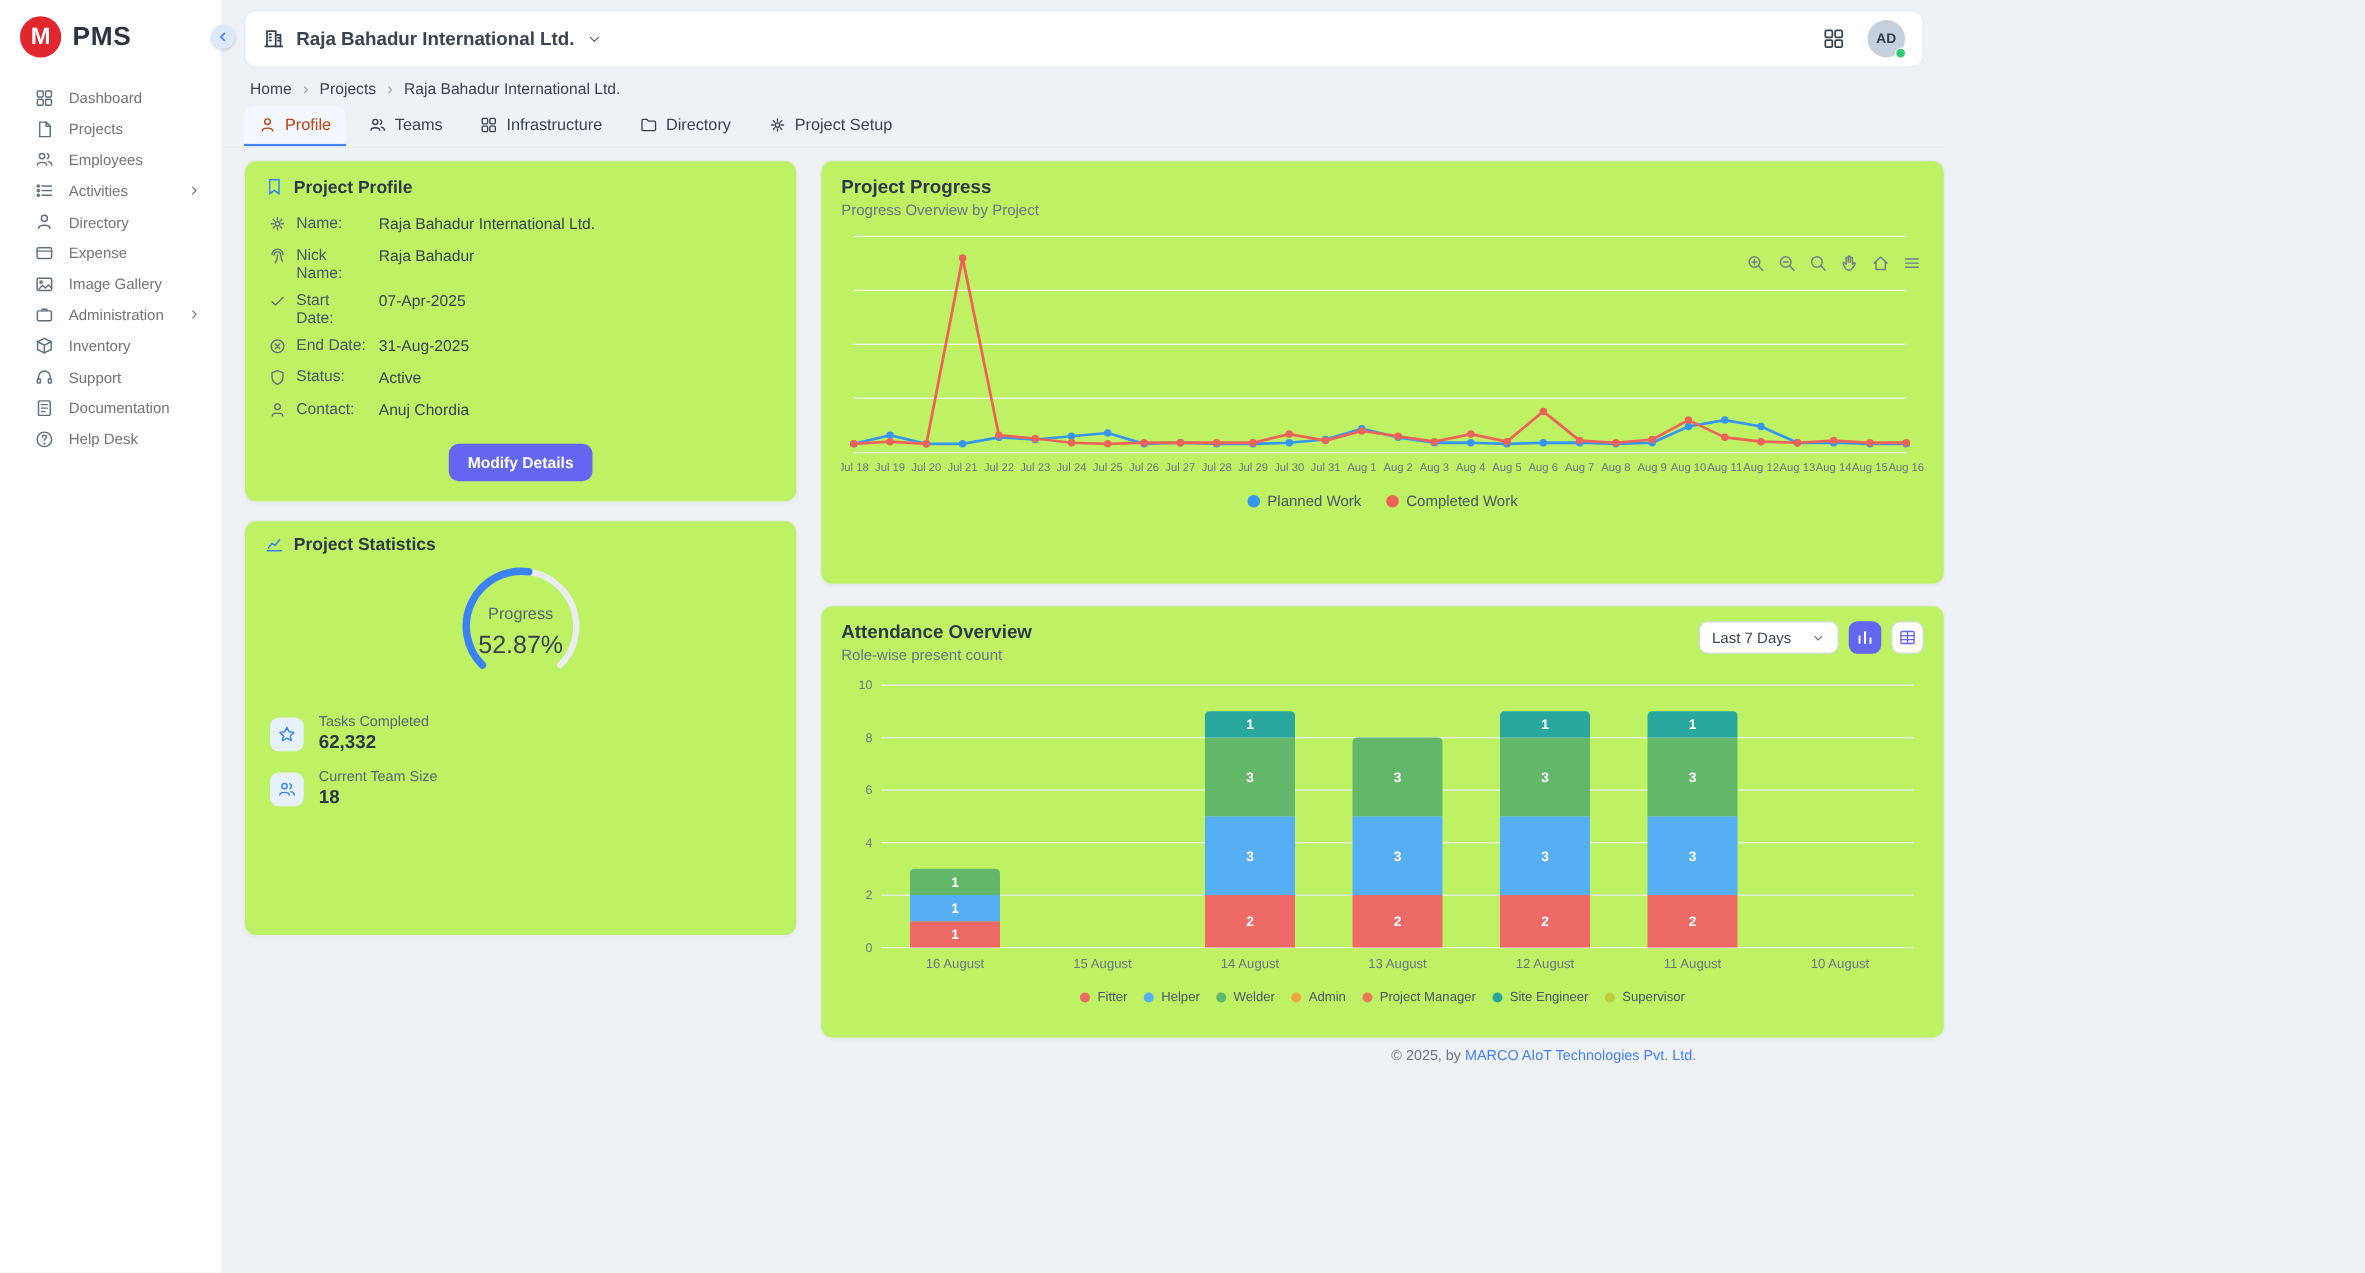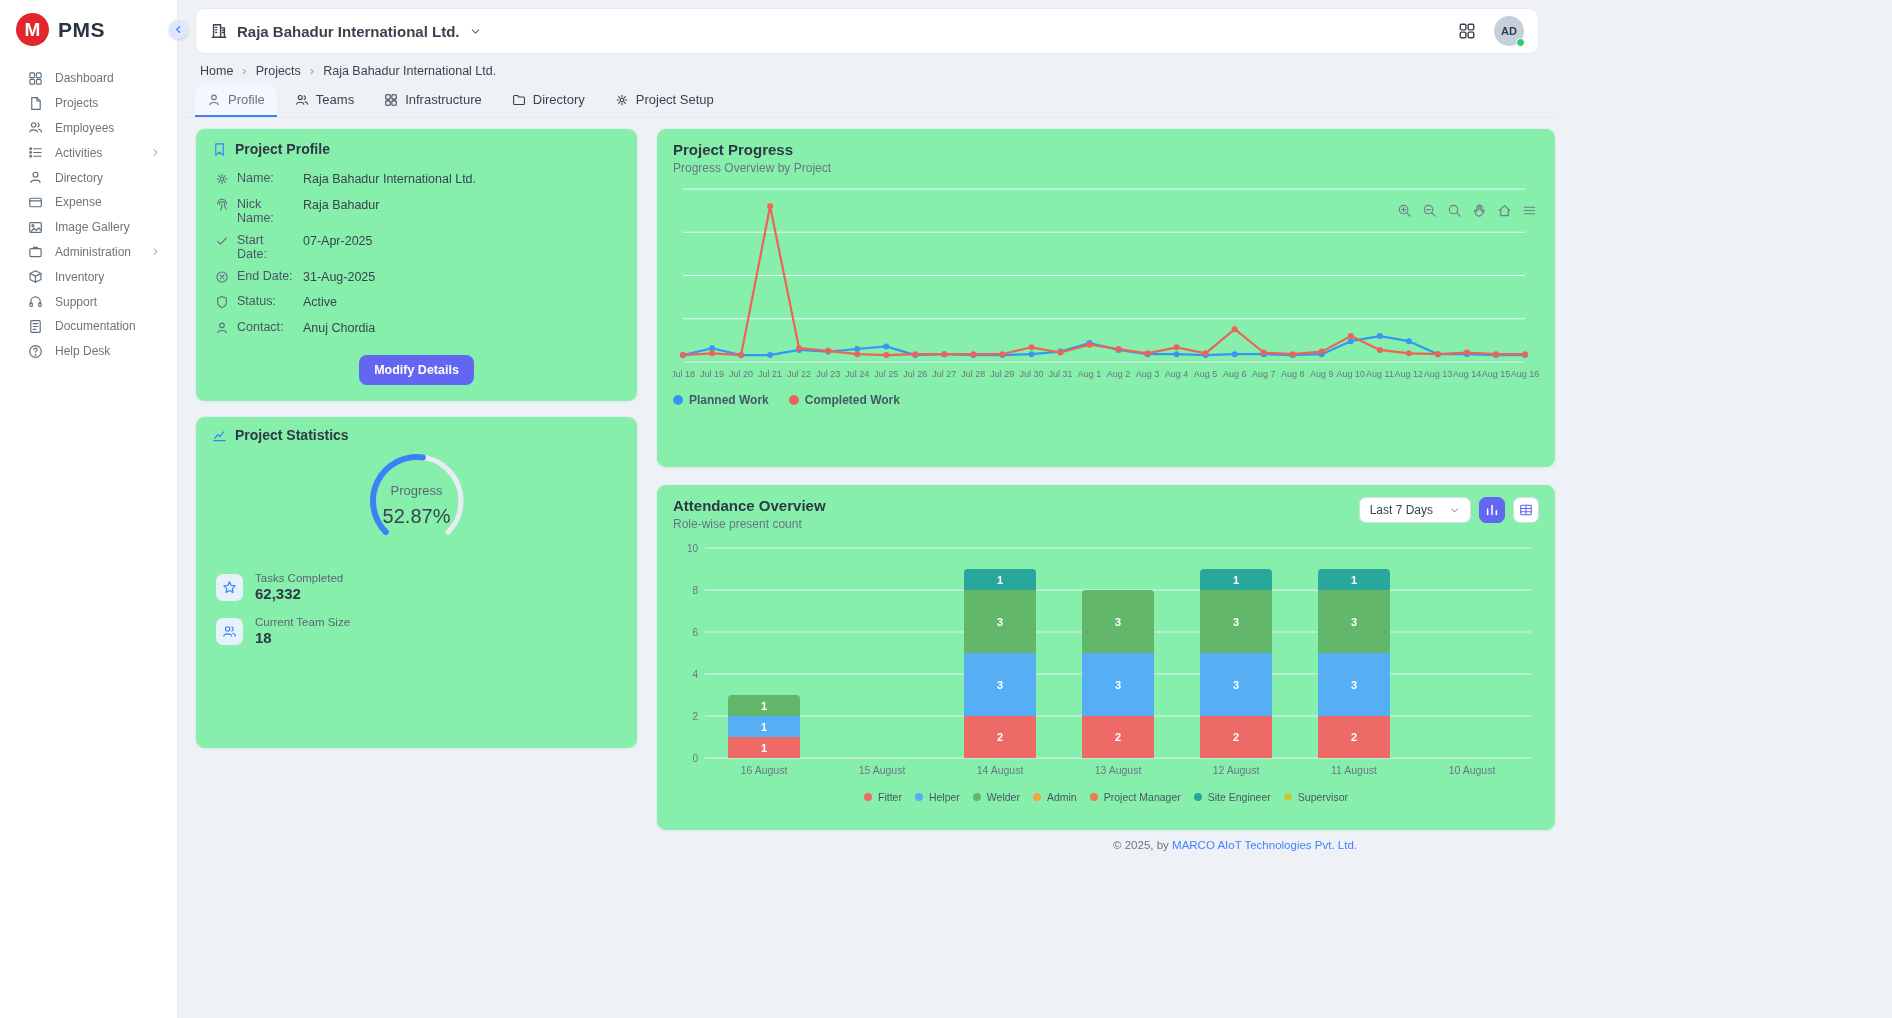--- a/index.html
+++ b/index.html
@@ -31,25 +31,25 @@
   .avatar { position:relative; width:30px; height:30px; border-radius:50%; background:#c6d0db; color:#333d49; font-size:11px; font-weight:bold; display:flex; align-items:center; justify-content:center; cursor:pointer; }
   .avatar .dot { position:absolute; right:-1px; bottom:-1px; width:9px; height:9px; background:#2ecc71; border:1.5px solid #fff; border-radius:50%; }
 
   .breadcrumb { margin:9px 17px 0 22px; display:flex; align-items:center; gap:9px; font-size:12.5px; color:#39434f; }
   .breadcrumb .sep { color:#97a1ad; font-size:13px; }
   .crumb { cursor:pointer; }
 
   .tabs { margin-top:7px; padding:0 17px; display:flex; gap:6px; border-bottom:1px solid #e6eaf0; }
   .tab { display:flex; align-items:center; gap:7px; padding:7px 12px 8px; font-size:13px; color:#39434f; cursor:pointer; border-bottom:2px solid transparent; }
   .tab svg { width:14px; height:14px; }
-  .tab.active { color:#737373; border-bottom-color:#4680ff; background:#f3f7ff; border-radius:8px 8px 0 0; }
+  .tab.active { color:#c2410c; border-bottom-color:#4680ff; background:#f3f7ff; border-radius:8px 8px 0 0; }
 
   
   .main-grid { display:flex; gap:18px; padding:10px 0 0 17px; align-items:flex-start; }
-  .card { background:#86efac; border:1px solid #e7ebf1; border-radius:10px; box-shadow:0 1px 2px rgba(27,46,94,.04); }
+  .card { background:#bef264; border:1px solid #e7ebf1; border-radius:10px; box-shadow:0 1px 2px rgba(27,46,94,.04); }
   .left-col { width:443px; display:flex; flex-direction:column; gap:14px; }
   .right-col { width:900px; display:flex; flex-direction:column; gap:16px; }
 
   .card-title-row { display:flex; align-items:center; gap:8px; }
   .card-title-row svg { width:15px; height:15px; color:#3b82f6; }
   .card-title-sm { font-size:14px; font-weight:600; color:#2f3945; }
 
   
   .profile-card { padding:12px 16px 16px; }
   .fields { margin-top:10px; }
@@ -76,21 +76,21 @@
   .progress-card { position:relative; padding:12px 16px; height:340px; }
   .card-title { font-size:15px; font-weight:600; color:#2f3945; }
   .card-sub { font-size:12px; color:#697586; margin-top:3px; }
   .range-row { display:flex; gap:3px; margin-top:10px; }
   .range-btn { font-size:10px; padding:3px 7px; color:#4b5565; border:1px solid transparent; border-radius:6px; cursor:pointer; }
   .range-btn.active { color:#4076e8; border-color:#bcd2f7; }
   .chart-toolbar { position:absolute; top:74px; right:18px; display:flex; gap:10px; color:#737e8b; }
   .chart-toolbar span { display:flex; cursor:pointer; }
   .chart-toolbar svg { width:15px; height:15px; }
   .line-chart-box { margin-top:4px; }
-  .chart-legend { display:flex; justify-content:flex-start; gap:20px; font-size:12px; color:#4b5565; margin-top:6px;font-weight:bold; }
+  .chart-legend { display:flex; justify-content:center; gap:20px; font-size:12px; color:#4b5565; margin-top:6px; }
   .leg-item { display:flex; align-items:center; gap:6px; cursor:pointer; }
   .leg-dot { display:inline-block; width:10px; height:10px; border-radius:50%; }
 
   
   .attendance-card { padding:12px 16px; height:347px; }
   .att-head { display:flex; align-items:flex-start; }
   .att-controls { margin-left:auto; display:flex; gap:8px; align-items:center; }
   .select-box { display:flex; align-items:center; gap:16px; border:1px solid #d4dbe4; border-radius:7px; padding:5px 10px; font-size:12px; color:#39434f; background:#fff; cursor:pointer; }
   .select-box svg { width:11px; height:11px; color:#5b6673; }
   .tgl { width:26px; height:26px; border-radius:7px; display:flex; align-items:center; justify-content:center; border:1px solid #d4dbe4; background:#fff; color:#6366f1; cursor:pointer; }

